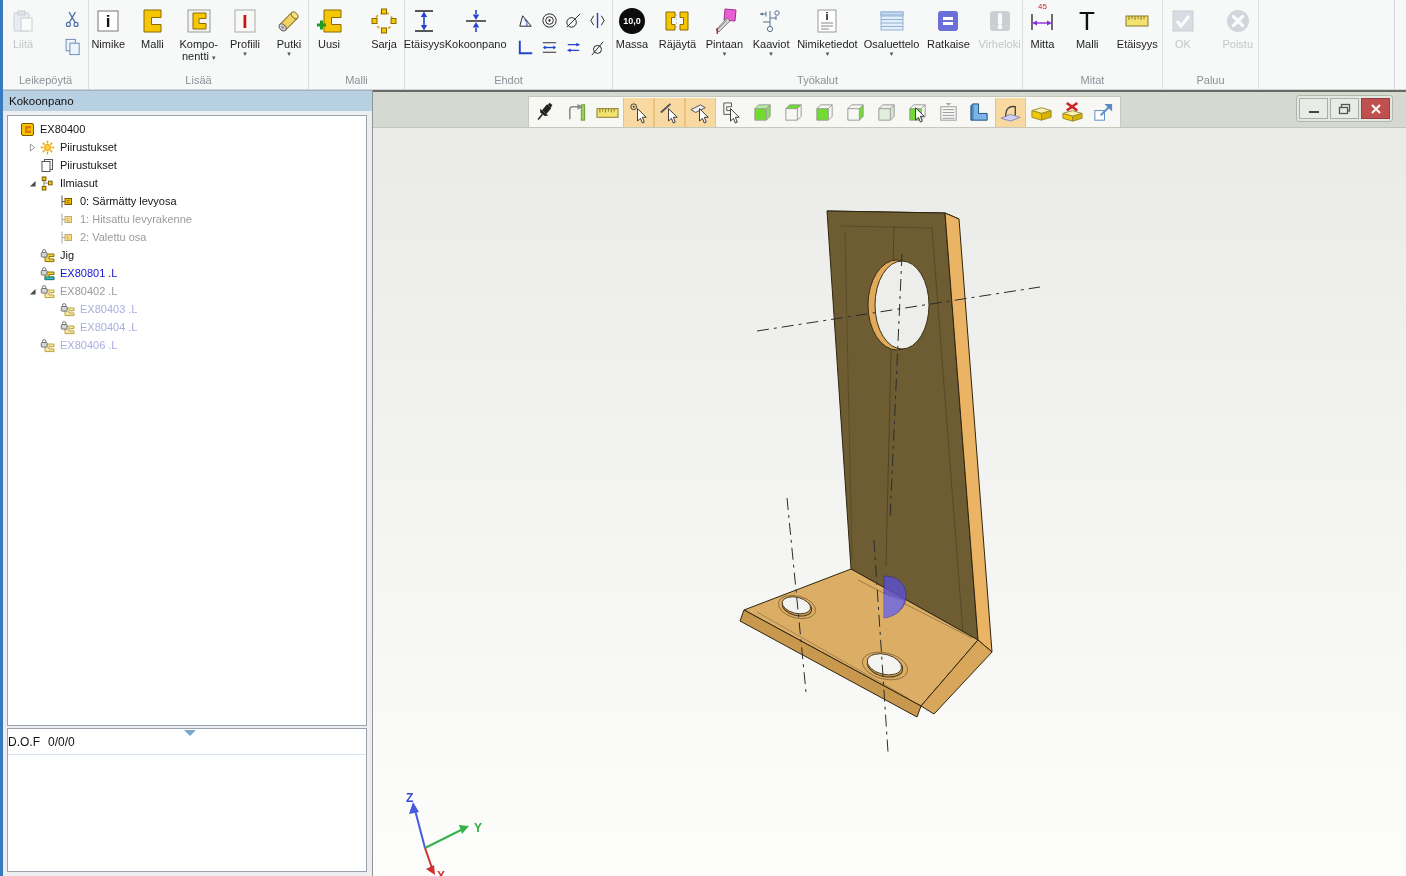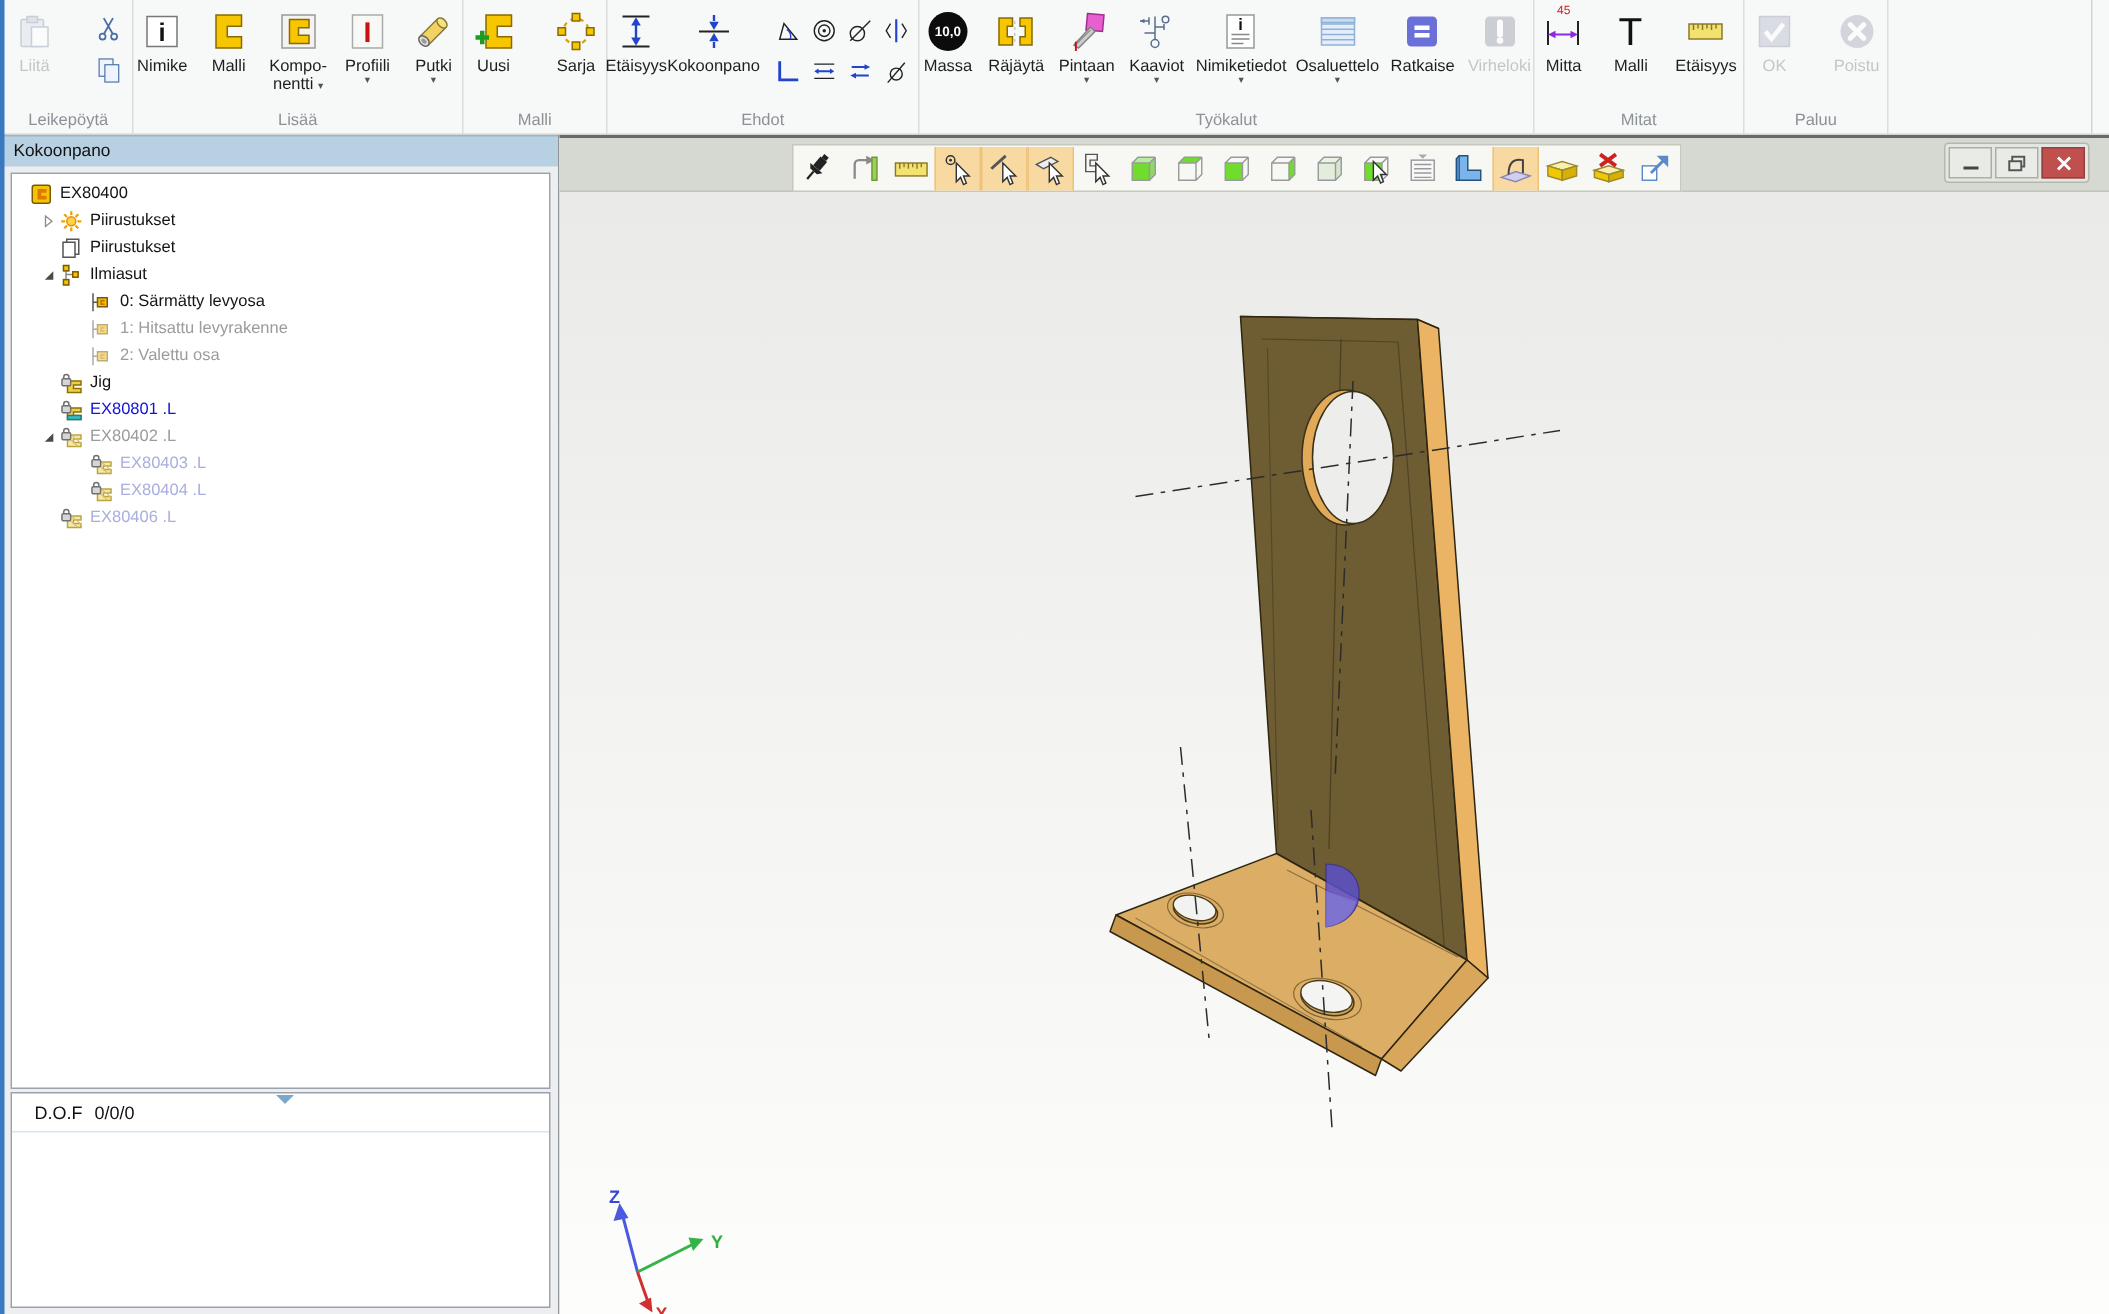--- a/index.html
+++ b/index.html
@@ -37,21 +37,21 @@
   .ticon{width:17px;height:15px;flex:none;margin-right:3px;display:flex;align-items:center;}
   .tlb{font-size:11px;color:#141414;}
   .c-gray .tlb{color:#9b9b9b;}
   .c-blue .tlb{color:#1313d6;}
   .c-pale .tlb{color:#a9aede;}
   .i0{margin-left:12px;}
   .i1{margin-left:16px;}
   .i2{margin-left:52px;}
   .faded{opacity:.5;}
   .dofbox{position:absolute;left:7px;top:638px;width:360px;height:144px;background:#fff;border:1px solid #9aa2ab;}
-  .dofrow{height:26px;border-bottom:1px solid #d7e5f2;display:flex;align-items:center;padding-left:15px;gap:8px;font-size:12px;color:#111;}
+  .dofrow{height:26px;border-bottom:1px solid #d7e5f2;display:flex;align-items:center;padding-left:0;gap:8px;font-size:12px;color:#111;}
   .collapse-tri{position:absolute;left:176px;top:1px;width:0;height:0;border-left:6px solid transparent;border-right:6px solid transparent;border-top:6px solid #7aa8cc;}
 
   
   .viewport{position:absolute;left:373px;top:0;width:1033px;height:786px;background:linear-gradient(#e9eae7 0%,#f2f2f0 45%,#fdfdfc 100%);}
   .vstrip{position:absolute;left:0;top:0;width:1033px;height:38px;background:#d6d9d1;border-top:2px solid #686b62;border-bottom:1px solid #c2c5bb;}
   .vtoolbar{position:absolute;left:155px;top:4px;height:32px;background:#f7f7f3;border:1px solid #c6c8bd;display:flex;align-items:center;padding:0 1px;}
   .vcell{width:31px;height:29px;display:flex;align-items:center;justify-content:center;}
   .vcell.hl{background:#f7d9a1;border-left:1px solid #ecc27c;border-right:1px solid #ecc27c;}
   .winctl{position:absolute;right:13px;top:3px;height:27px;background:#e4e6e1;border:1px solid #b4b7ae;border-radius:3px;display:flex;align-items:center;gap:2px;padding:0 2px;}
   .wbtn{width:29px;height:21px;display:flex;align-items:center;justify-content:center;background:#e9ebe6;border:1px solid #abaea5;}

